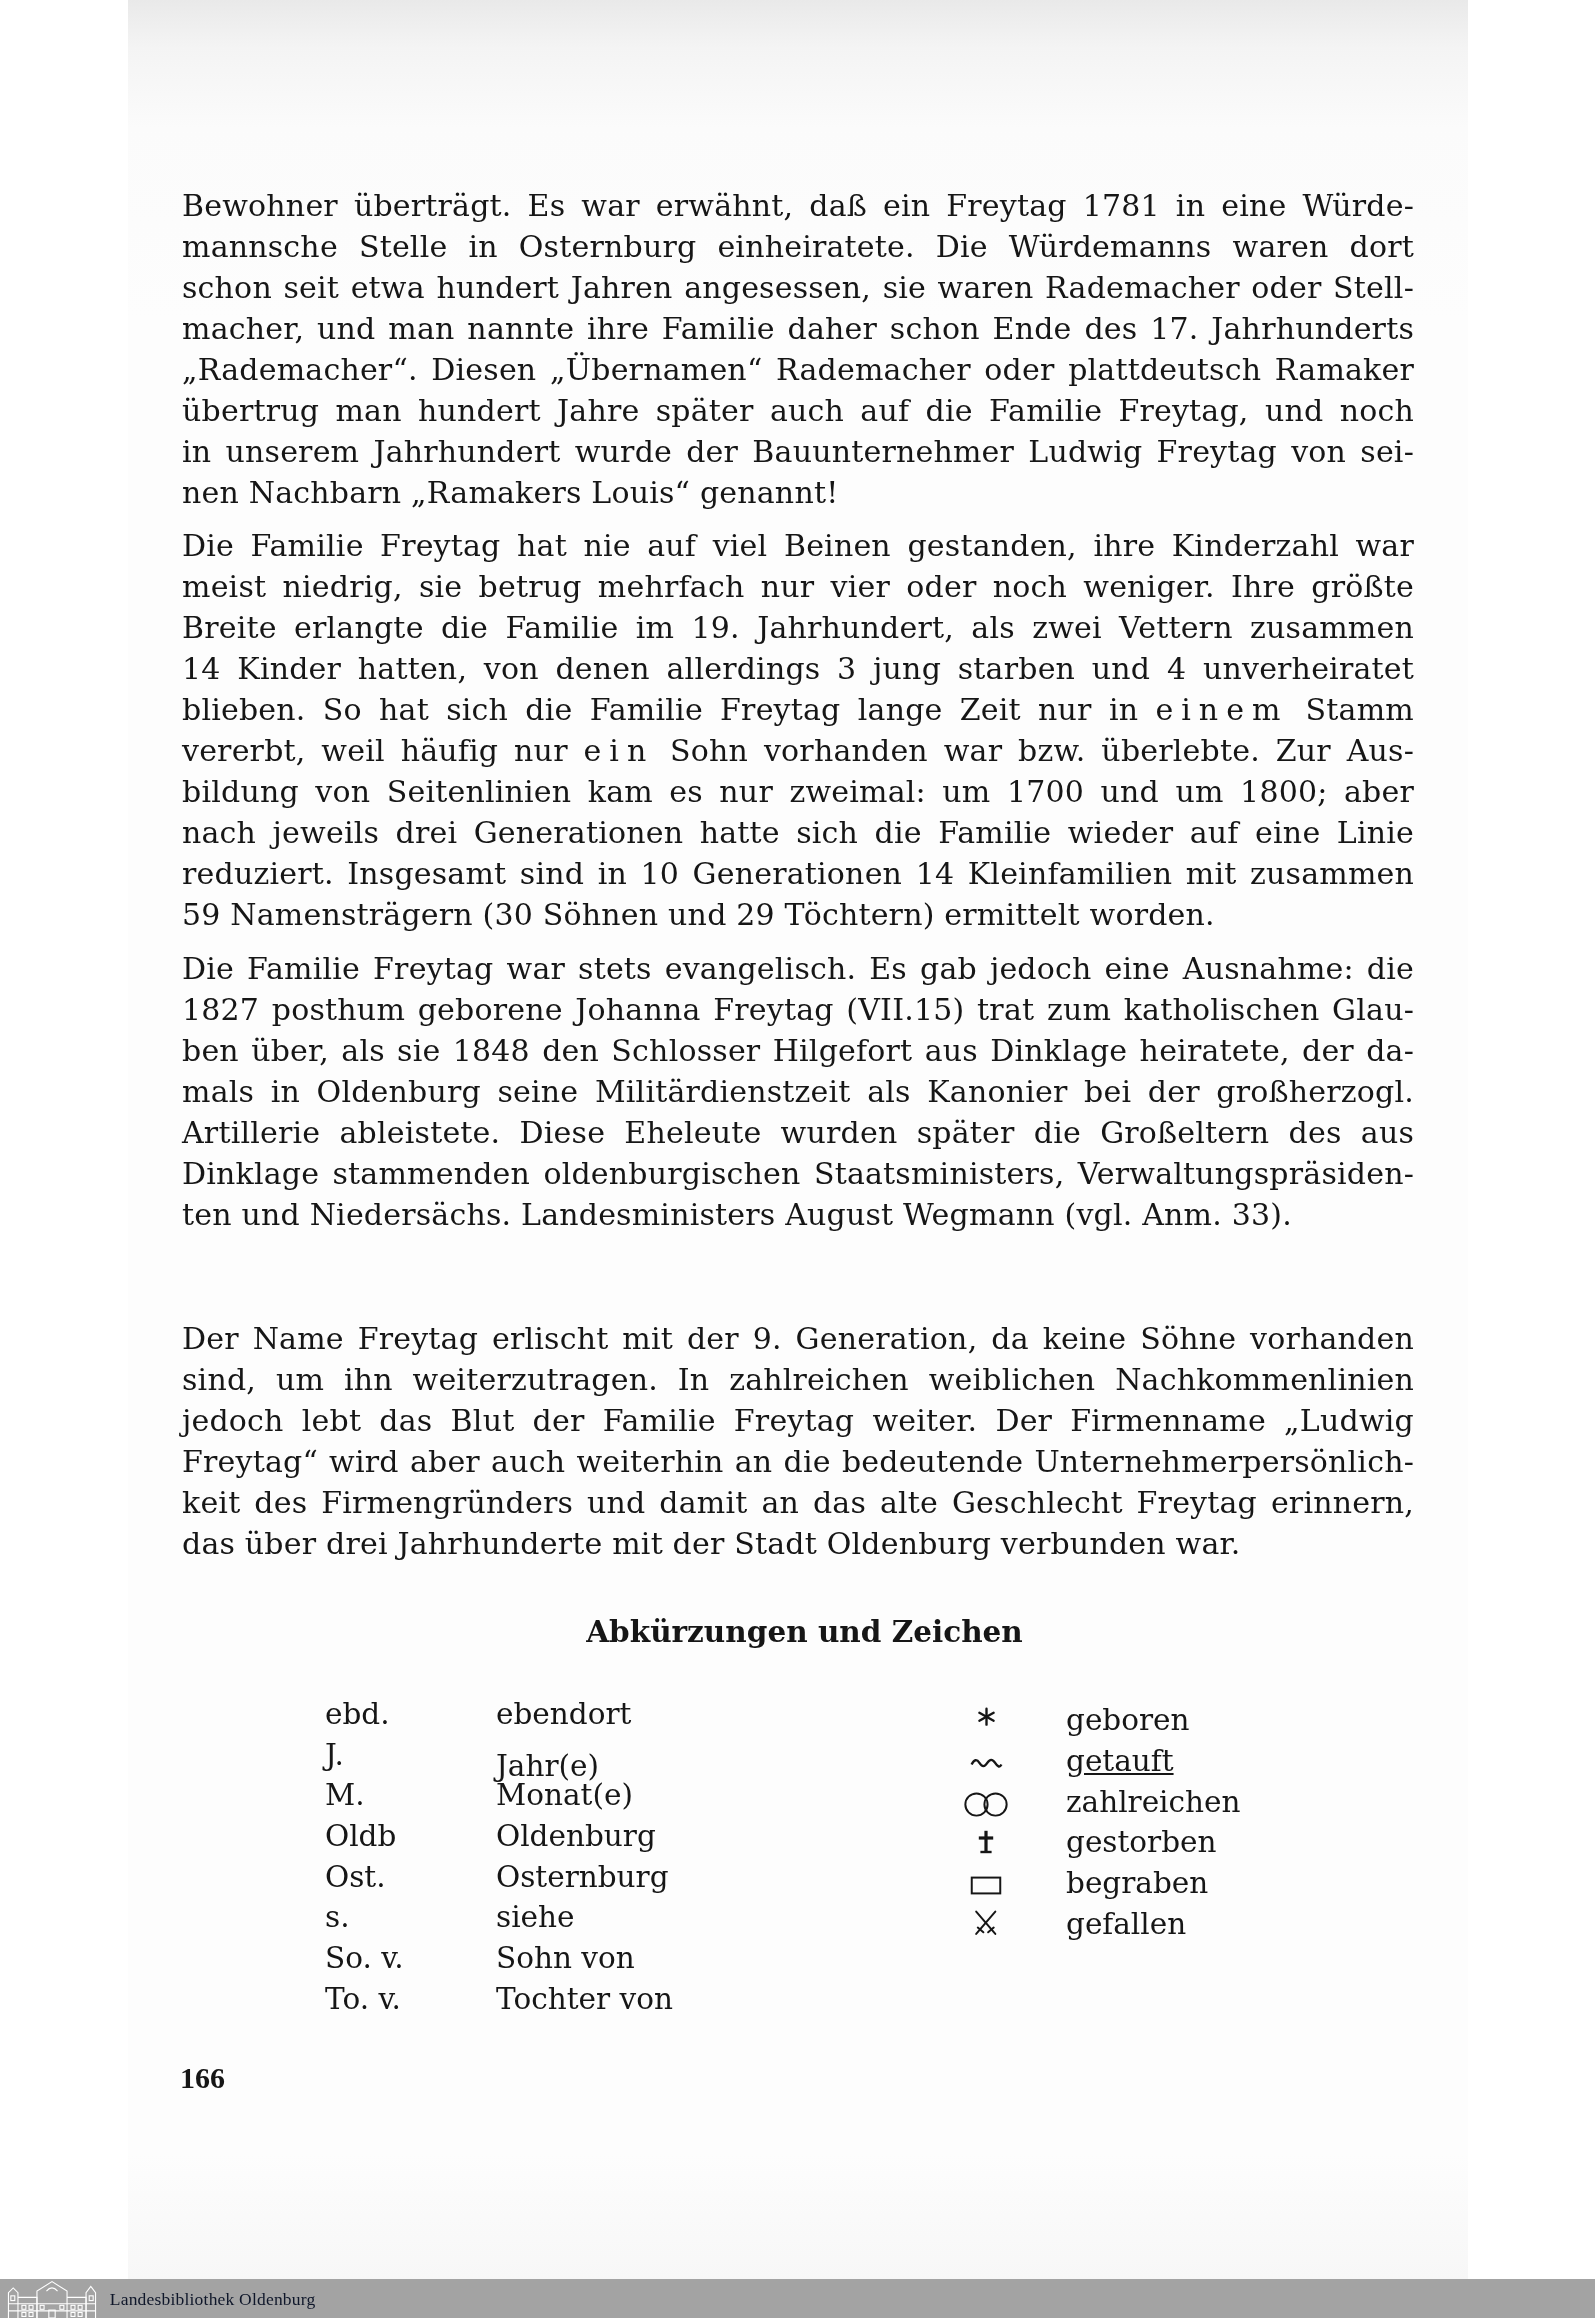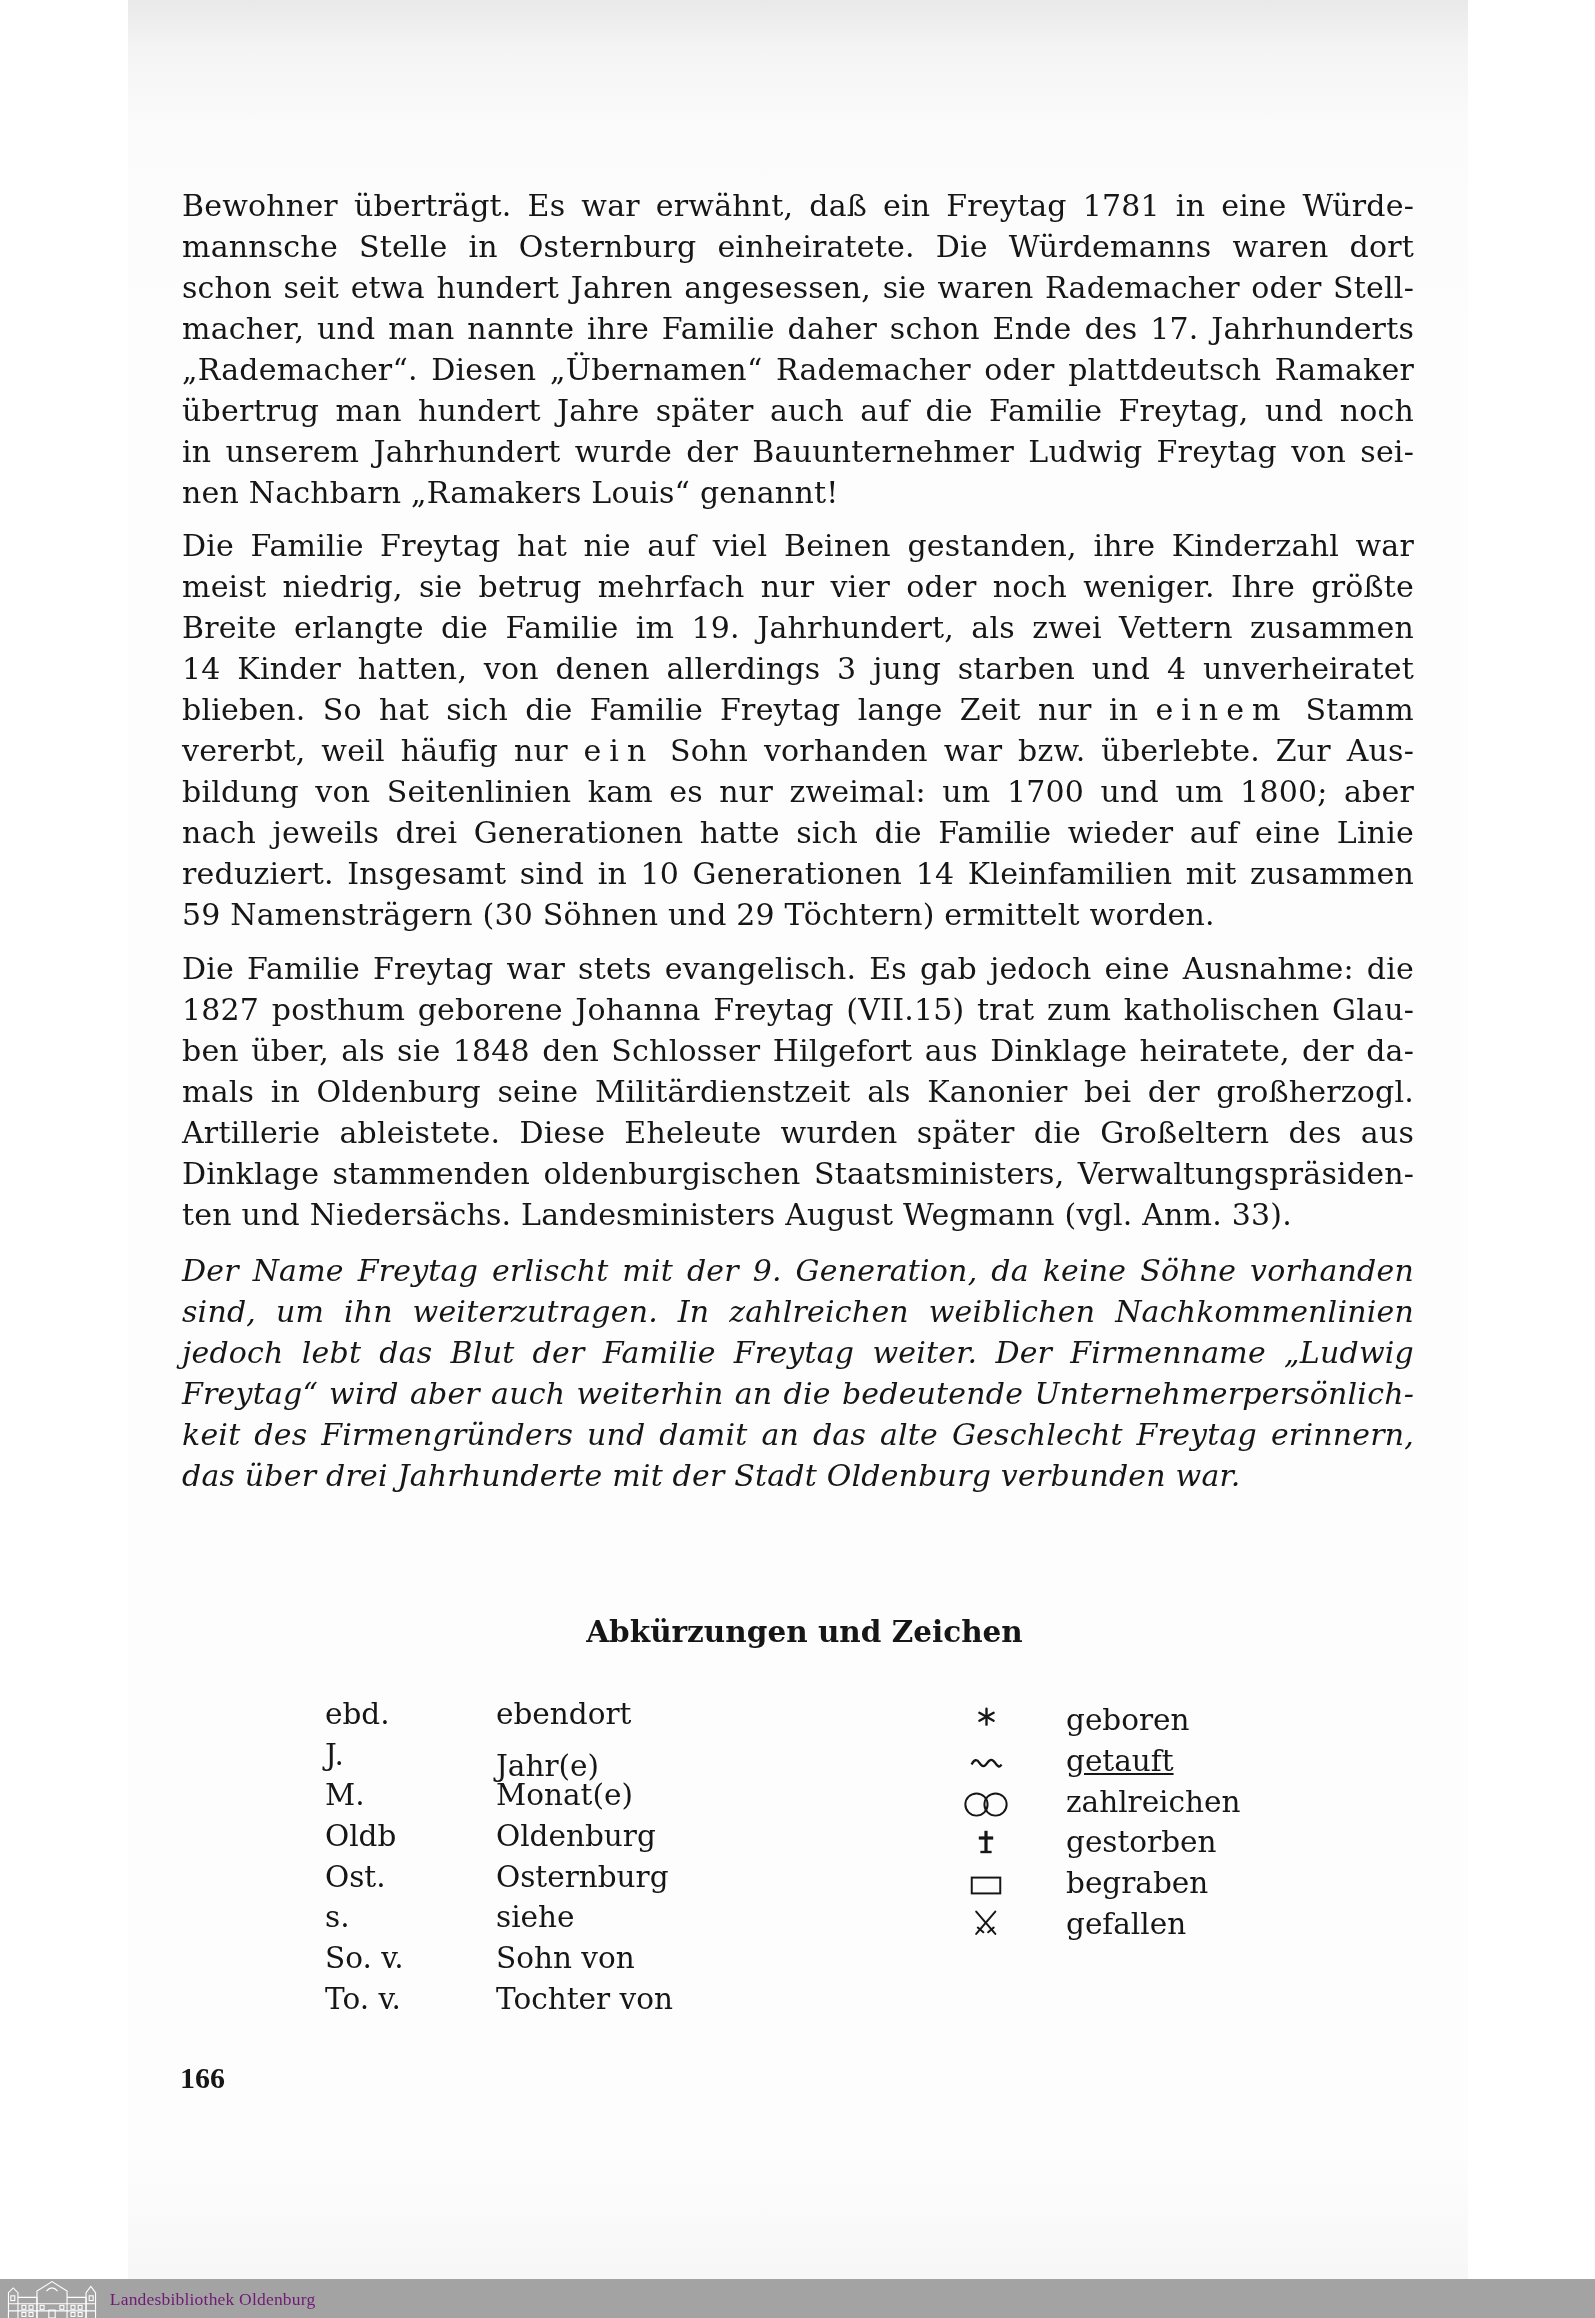--- a/index.html
+++ b/index.html
@@ -98,21 +98,21 @@
       display: flex;
       align-items: center;
     }
     .footer-logo {
       margin-left: 4.8px;
       width: 94px;
       height: 38px;
     }
     .footer-text {
       margin-left: 11px;
-      color: #701a75;
+      color: #0f172a;
       font-family: "Liberation Serif", "DejaVu Serif", serif;
       font-size: 17.5px;
       letter-spacing: 0.2px;
     }
   </style>
 </head>
 <body>
 
 <div class="scan-page"></div>
 
@@ -143,21 +143,21 @@
 <div class="body-text" style="top:948px;">
   <span class="line">Die Familie Freytag war stets evangelisch. Es gab jedoch eine Ausnahme: die</span>
   <span class="line">1827 posthum geborene Johanna Freytag (VII.15) trat zum katholischen Glau-</span>
   <span class="line">ben über, als sie 1848 den Schlosser Hilgefort aus Dinklage heiratete, der da-</span>
   <span class="line">mals in Oldenburg seine Militärdienstzeit als Kanonier bei der großherzogl.</span>
   <span class="line">Artillerie ableistete. Diese Eheleute wurden später die Großeltern des aus</span>
   <span class="line">Dinklage stammenden oldenburgischen Staatsministers, Verwaltungspräsiden-</span>
   <span class="line last">ten und Niedersächs. Landesministers August Wegmann (vgl. Anm. 33).</span>
 </div>
 
-<div class="body-text" style="top:1250px;font-style:italic;">
+<div class="body-text" style="top:1318px;">
   <span class="line">Der Name Freytag erlischt mit der 9. Generation, da keine Söhne vorhanden</span>
   <span class="line">sind, um ihn weiterzutragen. In zahlreichen weiblichen Nachkommenlinien</span>
   <span class="line">jedoch lebt das Blut der Familie Freytag weiter. Der Firmenname „Ludwig</span>
   <span class="line">Freytag“ wird aber auch weiterhin an die bedeutende Unternehmerpersönlich-</span>
   <span class="line">keit des Firmengründers und damit an das alte Geschlecht Freytag erinnern,</span>
   <span class="line last">das über drei Jahrhunderte mit der Stadt Oldenburg verbunden war.</span>
 </div>
 
 <div class="section-heading">
   <span>Abkürzungen und Zeichen</span>

